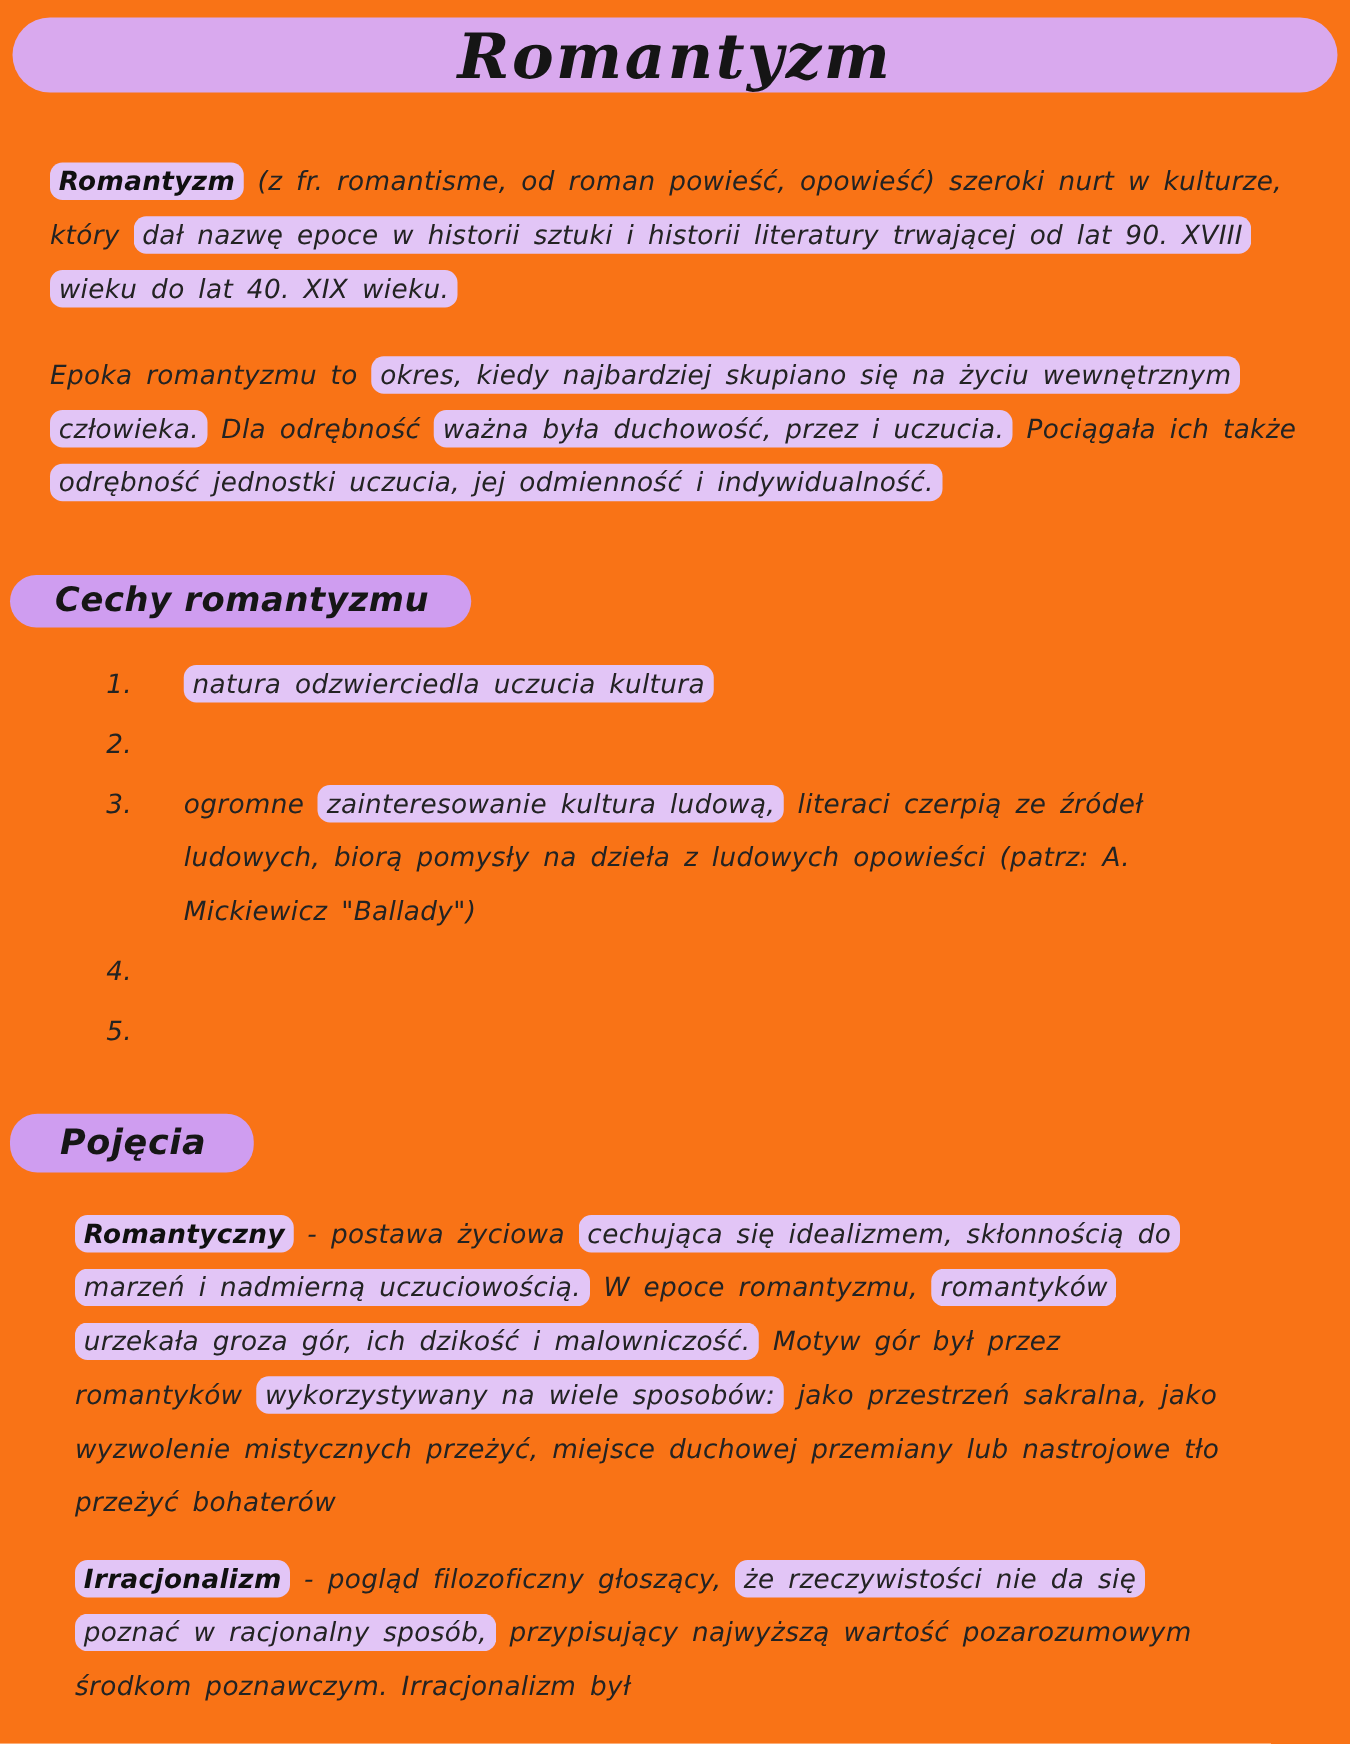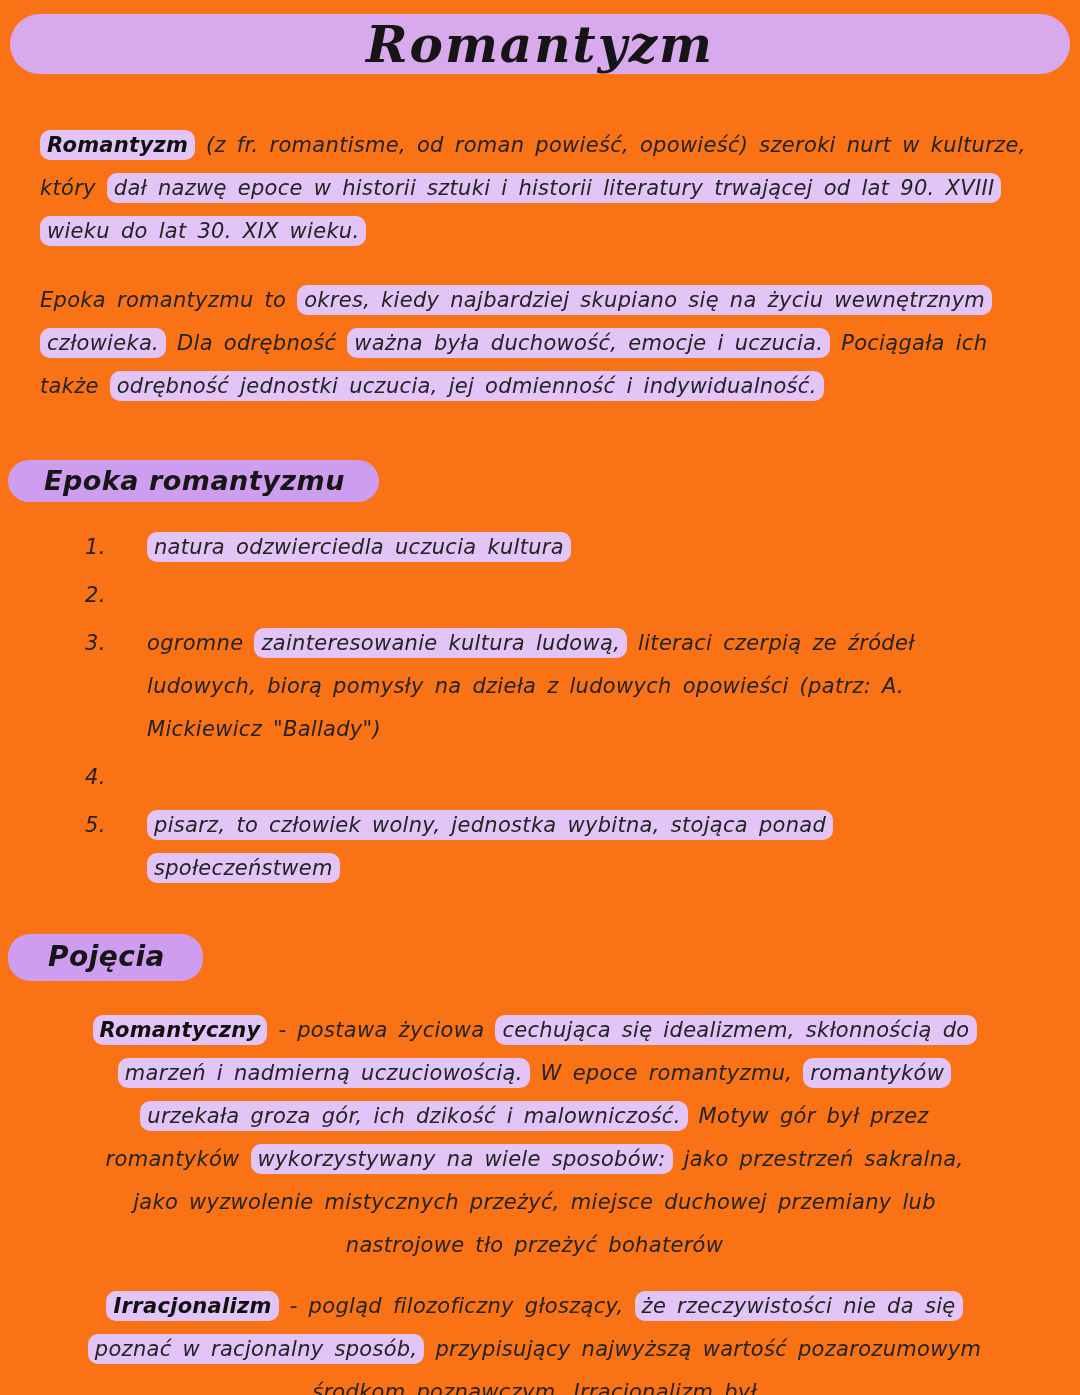--- a/index.html
+++ b/index.html
@@ -68,61 +68,60 @@
     display: flex;
     padding-left: 45px;
     font-size: 21px;
     line-height: 43px;
     letter-spacing: 0.3px;
     word-spacing: 4px;
     margin-bottom: 5px;
   }
   .num { width: 62px; flex: 0 0 62px; }
   .ftext { flex: 1; padding-right: 20px; }
-  .def { margin-left: 44px; margin-right: 55px; text-align: center; }
+  .def { margin-left: 20px; margin-right: 55px; }
   .def1 { margin-top: 28px; }
   .def2 { margin-top: 18px; }
 </style>
 </head>
 <body>
 
 <div class="page">
 
   <header class="banner">
     <h1>Romantyzm</h1>
   </header>
 
   <main class="content">
 
-    <p class="para intro"><span class="hl b">Romantyzm</span><span> (z fr. romantisme, od roman  powieść, opowieść)  szeroki nurt w kulturze, który </span><span class="hl">dał nazwę epoce w historii sztuki i historii literatury trwającej od lat 90. XVIII wieku do lat 30. XIX wieku.</span></p>
+    <p class="para intro"><span class="hl b">Romantyzm</span><span> (z fr. romantisme, od roman  powieść, opowieść)  szeroki nurt w kulturze, który </span><span class="hl">dał nazwę epoce w historii sztuki i historii literatury trwającej od lat 90. XVIII wieku do lat 40. XIX wieku.</span></p>
 
-    <p class="para epoch"><span>Epoka romantyzmu to </span><span class="hl">okres, kiedy najbardziej skupiano się na życiu wewnętrznym człowieka.</span><span> Dla odrębność </span><span class="hl">ważna była duchowość, emocje i uczucia.</span><span> Pociągała ich także </span><span class="hl">odrębność jednostki uczucia, jej odmienność i indywidualność.</span></p>
+    <p class="para epoch"><span>Epoka romantyzmu to </span><span class="hl">okres, kiedy najbardziej skupiano się na życiu wewnętrznym człowieka.</span><span> Dla odrębność </span><span class="hl">ważna była duchowość, przez i uczucia.</span><span> Pociągała ich także </span><span class="hl">odrębność jednostki uczucia, jej odmienność i indywidualność.</span></p>
 
     <div class="section-pill features-heading">
-      <span>Epoka romantyzmu</span>
+      <span>Cechy romantyzmu</span>
     </div>
 
     <div class="features-list">
       <div class="feature">
         <span class="num">1.</span>
         <span class="ftext"><span class="hl">natura odzwierciedla uczucia kultura</span></span>
       </div>
       <div class="feature">
         <span class="num">2.</span>
       </div>
       <div class="feature">
         <span class="num">3.</span>
         <span class="ftext"><span>ogromne </span><span class="hl">zainteresowanie kultura ludową,</span><span> literaci czerpią ze źródeł ludowych, biorą pomysły na dzieła z ludowych opowieści (patrz: A. Mickiewicz "Ballady")</span></span>
       </div>
       <div class="feature">
         <span class="num">4.</span>
       </div>
       <div class="feature">
         <span class="num">5.</span>
-        <span class="ftext"><span class="hl">pisarz, to człowiek wolny, jednostka wybitna, stojąca ponad społeczeństwem</span></span>
       </div>
     </div>
 
     <div class="section-pill concepts-heading">
       <span>Pojęcia</span>
     </div>
 
     <p class="para def def1"><span class="hl b">Romantyczny</span><span> - postawa życiowa </span><span class="hl">cechująca się idealizmem, skłonnością do marzeń i nadmierną uczuciowością.</span><span> W epoce romantyzmu, </span><span class="hl">romantyków urzekała groza gór, ich dzikość i malowniczość.</span><span> Motyw gór był przez romantyków </span><span class="hl">wykorzystywany na wiele sposobów:</span><span> jako przestrzeń sakralna, jako wyzwolenie mistycznych przeżyć, miejsce duchowej przemiany lub nastrojowe tło przeżyć bohaterów</span></p>
 
     <p class="para def def2"><span class="hl b">Irracjonalizm</span><span> - pogląd filozoficzny głoszący, </span><span class="hl">że rzeczywistości nie da się poznać w racjonalny sposób,</span><span> przypisujący najwyższą wartość pozarozumowym środkom poznawczym. Irracjonalizm był </span></p>

